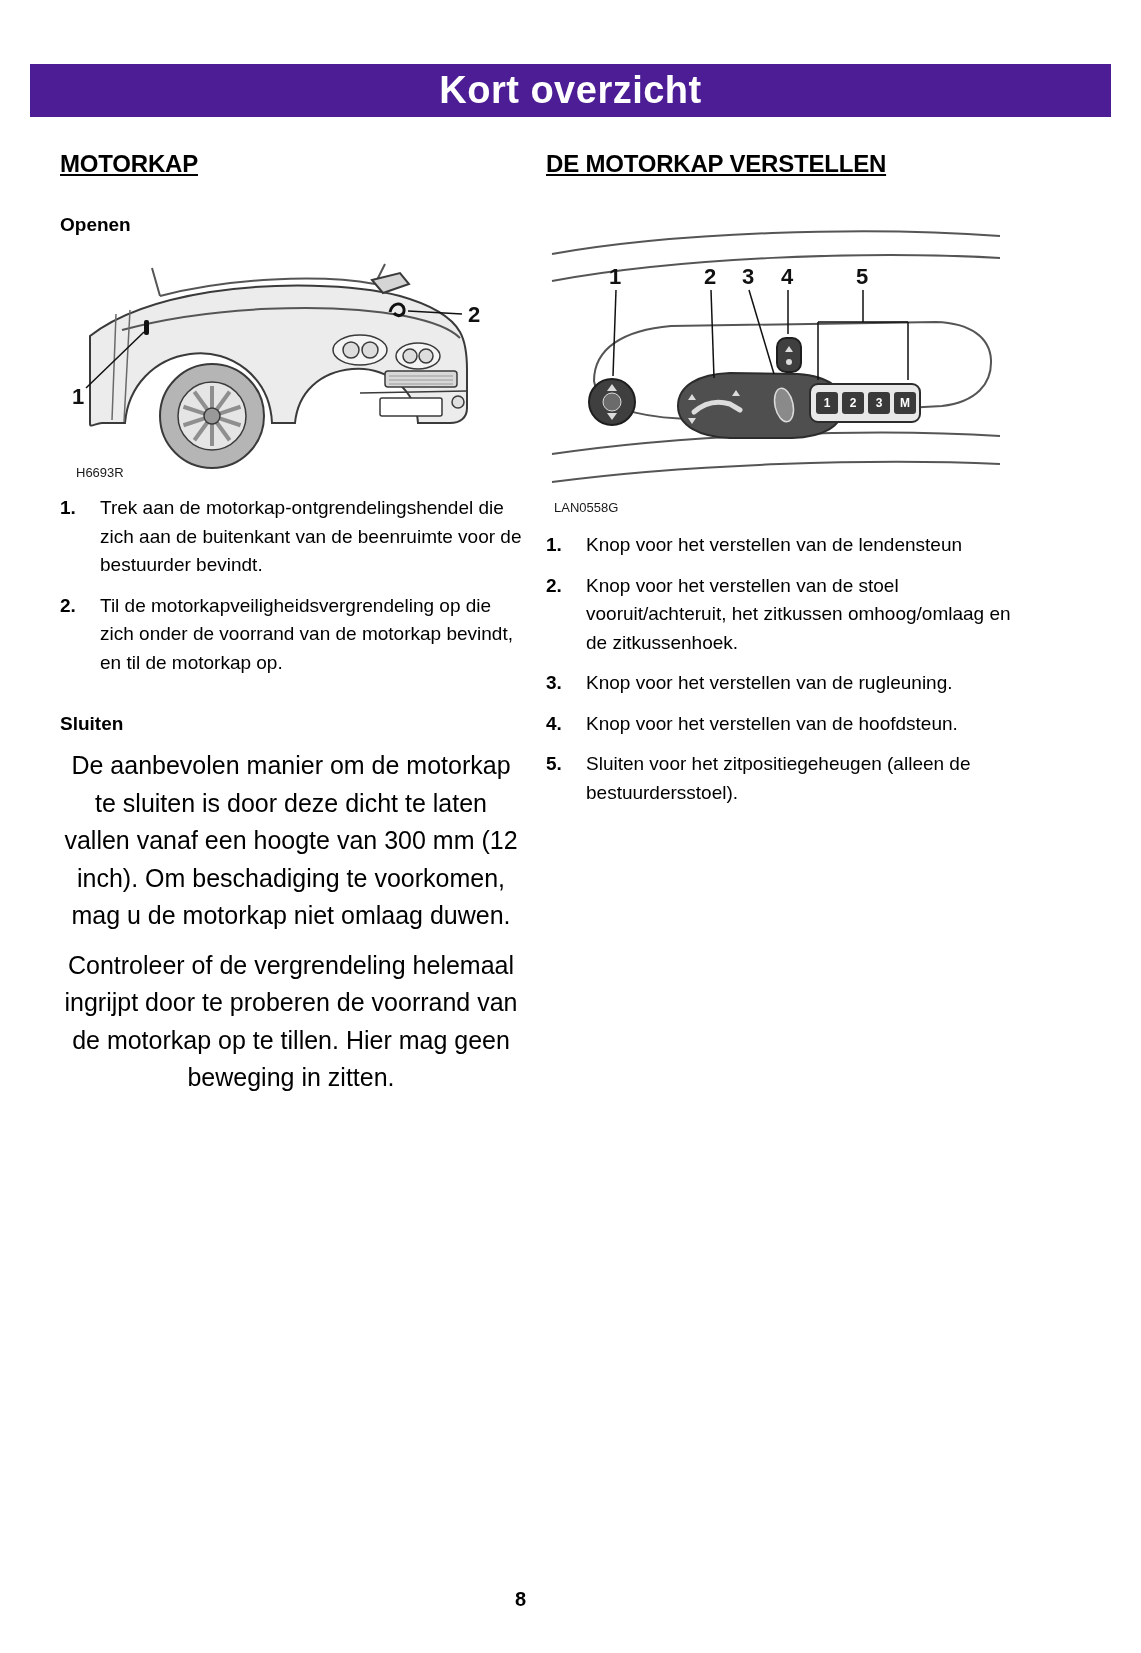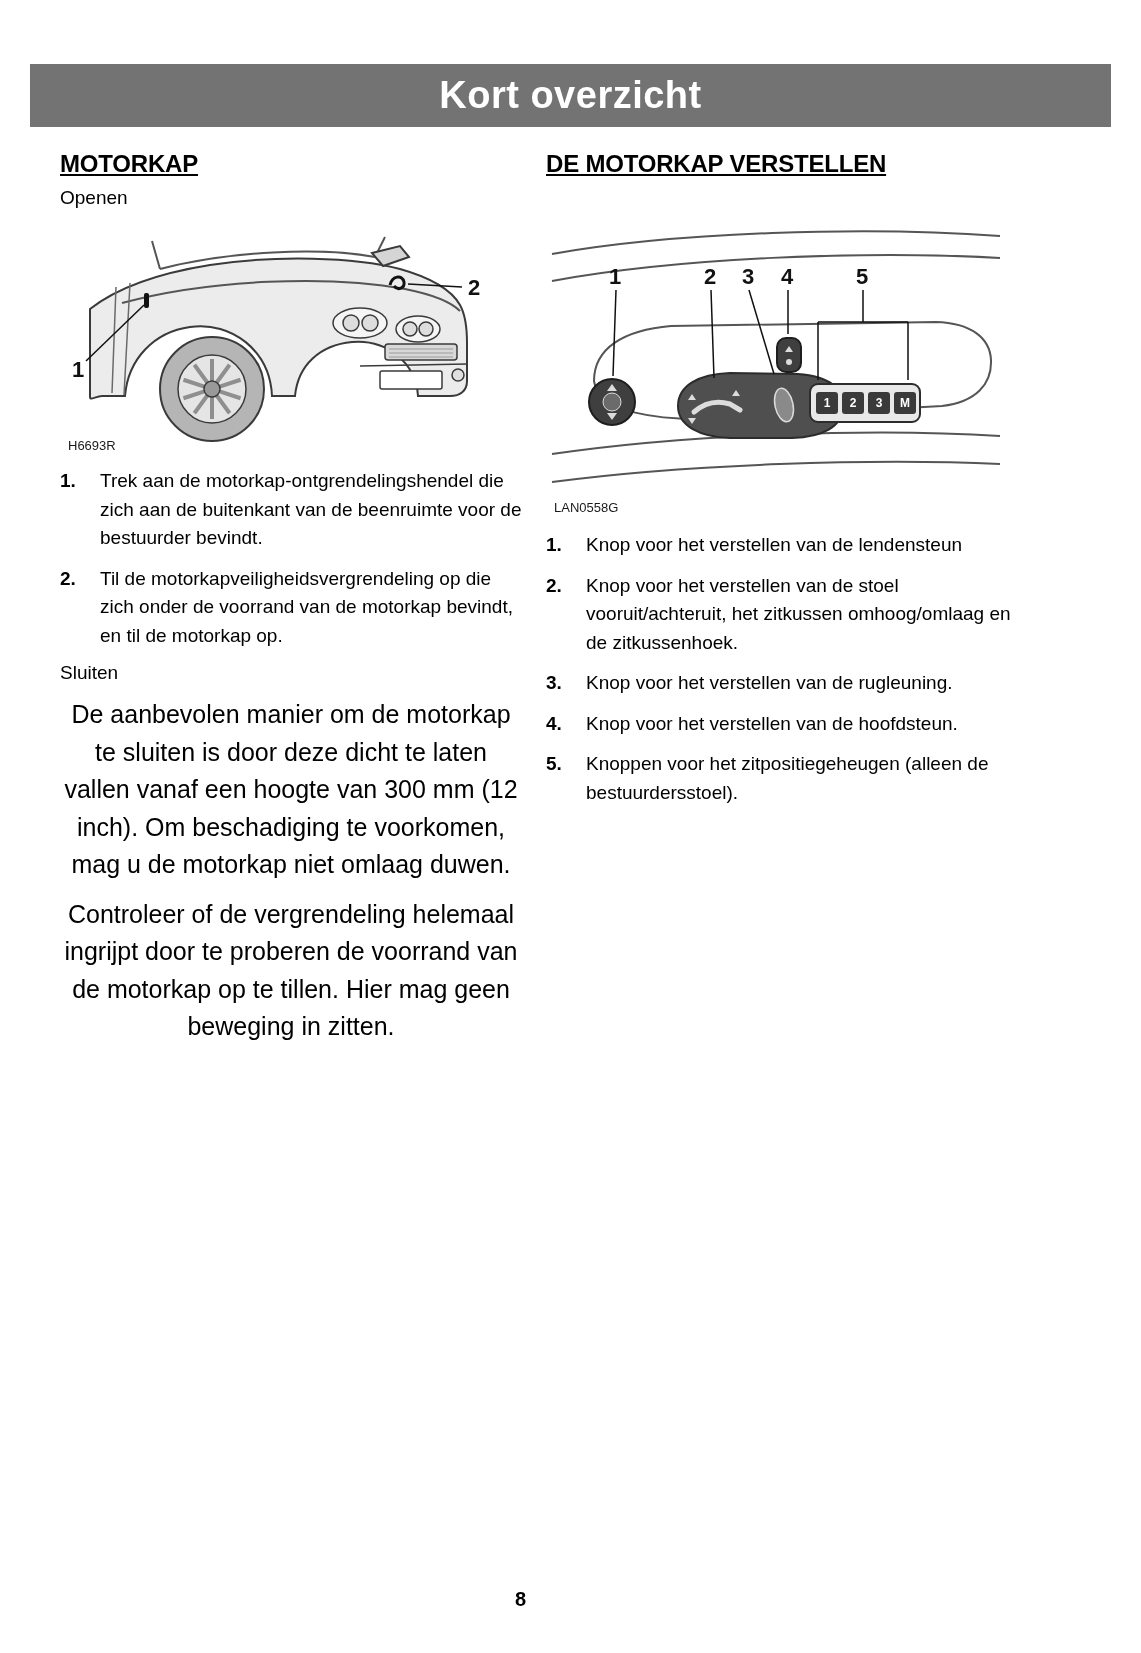--- a/index.html
+++ b/index.html
@@ -1,34 +1,34 @@
 <!DOCTYPE html>
 <html><head>
 <meta charset="utf-8">
 <style>
   * { margin:0; padding:0; box-sizing:border-box; }
   html,body { background:#ffffff; }
   body { font-family:"Liberation Sans", sans-serif; color:#000; }
   .page { position:relative; width:1141px; height:1653px; background:#fff; overflow:hidden; }
 
-  .titlebar { position:absolute; left:30px; right:30px; top:64px; height:63px;
-              background:#737373; display:flex; align-items:center; justify-content:center; }
+  .titlebar { position:absolute; left:30px; right:30px; top:64px; height:53px;
+              background:#4c1d95; display:flex; align-items:center; justify-content:center; }
   .titlebar h1 { color:#fff; font-size:38px; font-weight:bold; letter-spacing:.5px; }
 
   .columns { position:absolute; top:150px; left:60px; width:1021px; display:flex; gap:24px; }
   .col { width:462px; }
   .col.right { width:475px; }
 
   h2.section { font-size:24px; font-weight:bold; letter-spacing:-.2px;text-decoration:underline; }
-  h3.sub { font-size:19px; font-weight:normal; margin-top:9px; }
+  h3.sub { font-size:19px; font-weight:bold; margin-top:36px; }
 
   .fig { position:relative; margin-top:20px; }
   .fig svg { display:block; }
   .figlabel { font-size:13px; color:#1a1a1a; }
-  .figlabel.inside { position:absolute; left:8px; bottom:6px; }
+  .figlabel.inside { position:absolute; left:16px; bottom:6px; }
   .figlabel.below { display:block; margin:4px 0 0 8px; }
 
   ol.numlist { list-style:none; margin-top:8px; }
   ol.numlist li { display:flex; font-size:19px; line-height:1.5; margin-bottom:12px; }
   ol.numlist li .num { font-weight:bold; flex:0 0 40px; }
   ol.numlist li .txt { flex:1; }
 
   p.body { font-size:25px; line-height:1.5; margin-top:12px;text-align:center; }
 
   .pagefooter { position:absolute; left:0; width:1041px; bottom:42px; text-align:center; }
@@ -208,21 +208,21 @@
         <li>
           <span class="num">3.</span>
           <span class="txt">Knop voor het verstellen van de rugleuning.</span>
         </li>
         <li>
           <span class="num">4.</span>
           <span class="txt">Knop voor het verstellen van de hoofdsteun.</span>
         </li>
         <li>
           <span class="num">5.</span>
-          <span class="txt">Knoppen voor het zitpositiegeheugen (alleen de bestuurdersstoel).</span>
+          <span class="txt">Sluiten voor het zitpositiegeheugen (alleen de bestuurdersstoel).</span>
         </li>
       </ol>
     </section>
   </div>
 
   <footer class="pagefooter">
     <span>8</span>
   </footer>
 
 </div>

